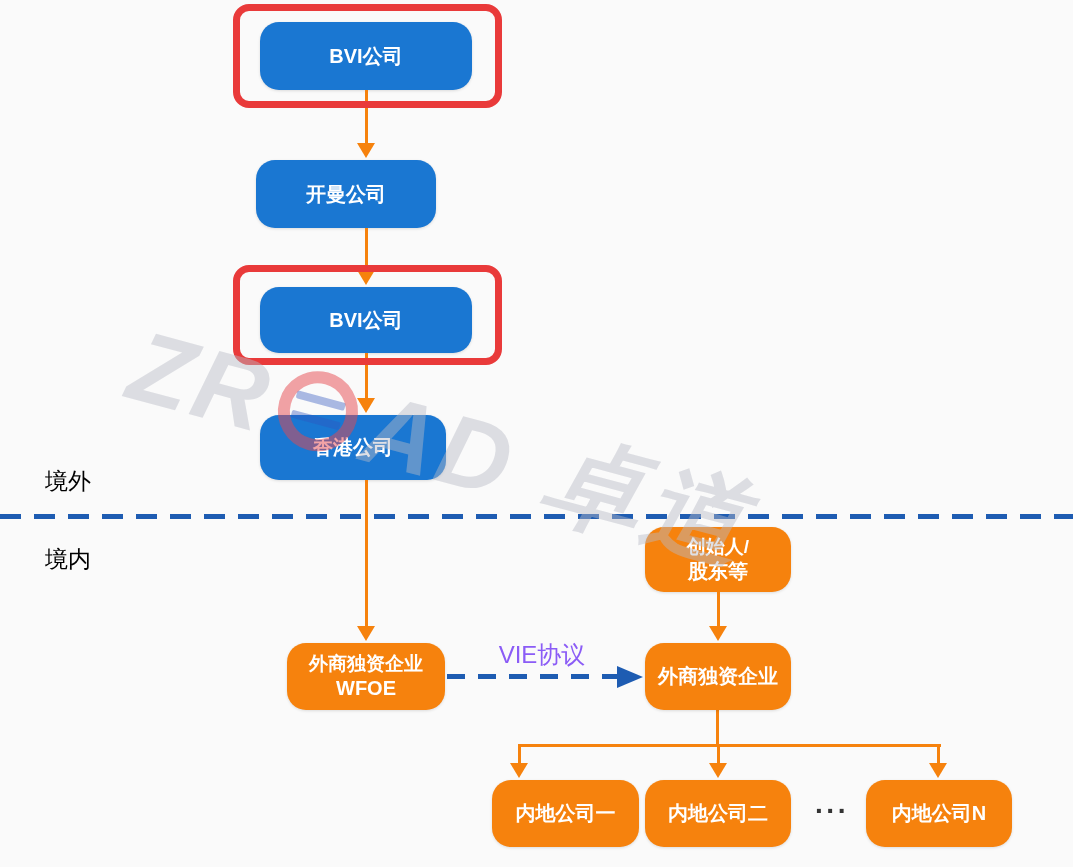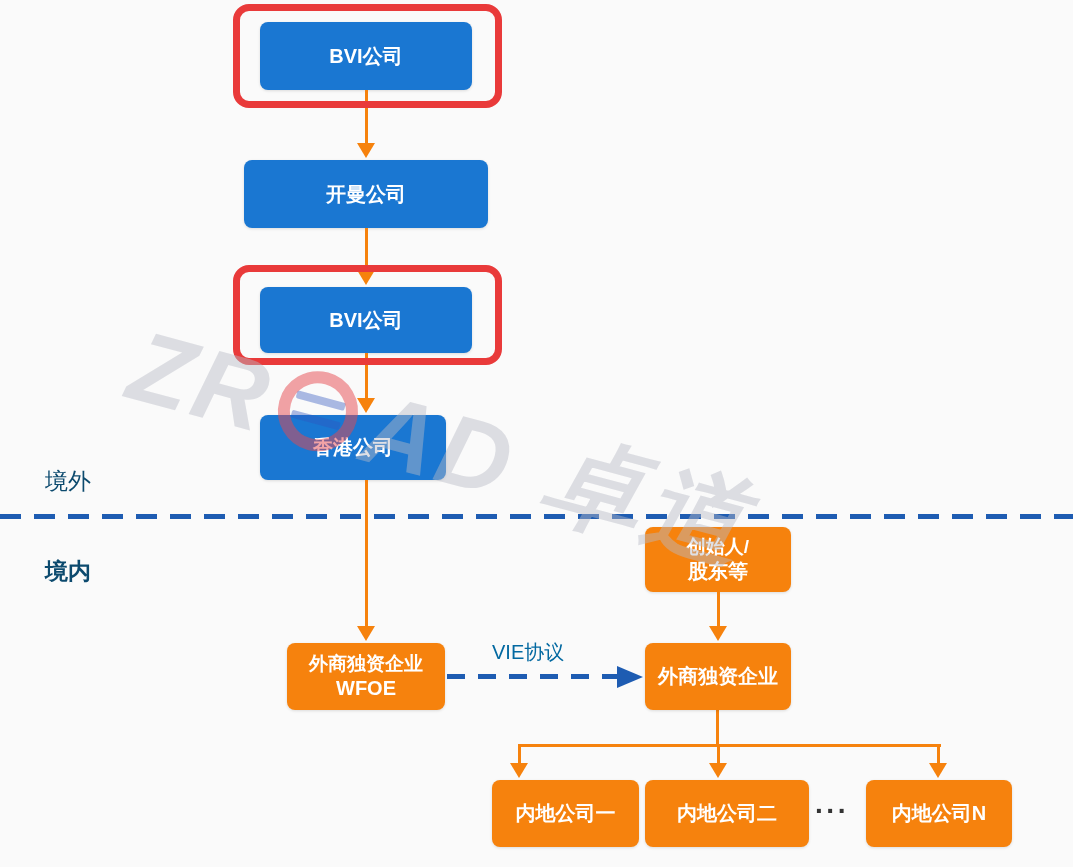--- a/index.html
+++ b/index.html
@@ -2,39 +2,39 @@
 <html><head>
 <meta charset="utf-8">
 <style>
   html,body{margin:0;padding:0;background:#fafafa;}
   .canvas{
     position:relative;width:1073px;height:867px;background:#fafafa;
     font-family:"Liberation Sans","DejaVu Sans",sans-serif;overflow:hidden;
   }
   .node{
     position:absolute;display:flex;flex-direction:column;align-items:center;justify-content:center;
-    border-radius:8px;color:#fff;font-size:20px;font-weight:600;text-align:center;
+    border-radius:19px;color:#fff;font-size:20px;font-weight:600;text-align:center;
     box-shadow:0 1px 3px rgba(0,0,0,.12);line-height:1.25;z-index:2;
   }
   .node.blue{background:#1a77d2;}
   .node.orange{background:#f6820d;}
   .node .l2{font-size:20px;}
   .hl-frame{
     position:absolute;border:7px solid #e93a3a;border-radius:16px;z-index:3;background:transparent;
   }
   .varrow{position:absolute;display:flex;flex-direction:column;align-items:center;width:18px;z-index:2;}
   .varrow .shaft{width:3px;flex:1;background:#f6820d;}
   .varrow .head{width:0;height:0;border-left:9px solid transparent;border-right:9px solid transparent;border-top:15px solid #f6820d;}
   .conn{position:absolute;background:#f6820d;z-index:1;}
   .sep{
     position:absolute;left:0;width:1073px;height:5px;z-index:1;
     background:repeating-linear-gradient(90deg,#1e5cb2 0 21px,transparent 21px 34px);
   }
-  .region-label{position:absolute;font-size:23px;color:#0c4a6e;z-index:2;}
-  .vie-label{position:absolute;font-size:20px;color:#0369a1;z-index:2;}
+  .region-label{position:absolute;font-size:23px;color:#000000;z-index:2;}
+  .vie-label{position:absolute;font-size:24px;color:#8b5cf6;text-align:center;z-index:2;}
   .vie-dash{
     position:absolute;height:5px;z-index:2;
     background:repeating-linear-gradient(90deg,#1e5cb2 0 18px,transparent 18px 31px);
   }
   .vie-head{
     position:absolute;width:0;height:0;z-index:2;
     border-top:11px solid transparent;border-bottom:11px solid transparent;border-left:26px solid #1e5cb2;
   }
   .ellipsis{position:absolute;font-size:28px;font-weight:bold;color:#333;letter-spacing:2px;z-index:2;}
   .watermark{
@@ -60,21 +60,21 @@
 
   <div class="node blue" style="left:260px;top:22px;width:212px;height:68px;">
     <span>BVI公司</span>
   </div>
 
   <div class="varrow" style="left:357px;top:90px;height:68px;">
     <div class="shaft"></div>
     <div class="head"></div>
   </div>
 
-  <div class="node blue" style="left:244px;top:160px;width:244px;height:68px;">
+  <div class="node blue" style="left:256px;top:160px;width:180px;height:68px;">
     <span>开曼公司</span>
   </div>
 
   <div class="varrow" style="left:357px;top:228px;height:57px;">
     <div class="shaft"></div>
     <div class="head"></div>
   </div>
 
   <div class="node blue" style="left:260px;top:287px;width:212px;height:66px;">
     <span>BVI公司</span>
@@ -89,21 +89,21 @@
     <span>香港公司</span>
   </div>
 
   <div class="varrow" style="left:357px;top:480px;height:161px;">
     <div class="shaft"></div>
     <div class="head"></div>
   </div>
 
   <div class="region-label" style="left:45px;top:466px;">境外</div>
   <div class="sep" style="top:514px;"></div>
-  <div class="region-label" style="left:45px;top:556px;font-weight:bold;">境内</div>
+  <div class="region-label" style="left:45px;top:544px;">境内</div>
 
   <div class="node orange" style="left:645px;top:527px;width:146px;height:65px;font-size:19px;">
     <span>创始人/</span>
     <span class="l2">股东等</span>
   </div>
 
   <div class="varrow" style="left:709px;top:592px;height:49px;">
     <div class="shaft"></div>
     <div class="head"></div>
   </div>
@@ -133,21 +133,21 @@
     <div class="head"></div>
   </div>
   <div class="varrow" style="left:929px;top:746px;height:32px;">
     <div class="shaft"></div>
     <div class="head"></div>
   </div>
 
   <div class="node orange" style="left:447px;top:780px;width:147px;height:67px;margin-left:45px;">
     <span>内地公司一</span>
   </div>
-  <div class="node orange" style="left:645px;top:780px;width:164px;height:67px;align-items:center;">
+  <div class="node orange" style="left:645px;top:780px;width:146px;height:67px;align-items:center;">
     <span>内地公司二</span>
   </div>
   <div class="ellipsis" style="left:808px;top:795px;width:48px;text-align:center;">···</div>
   <div class="node orange" style="left:866px;top:780px;width:146px;height:67px;text-align:center;">
     <span>内地公司N</span>
   </div>
 
   <div class="watermark">
     <span>ZR</span><span class="wm-o"><span class="bar b1"></span><span class="bar b2"></span></span><span>AD</span><span class="wm-cn">卓道</span>
   </div>

